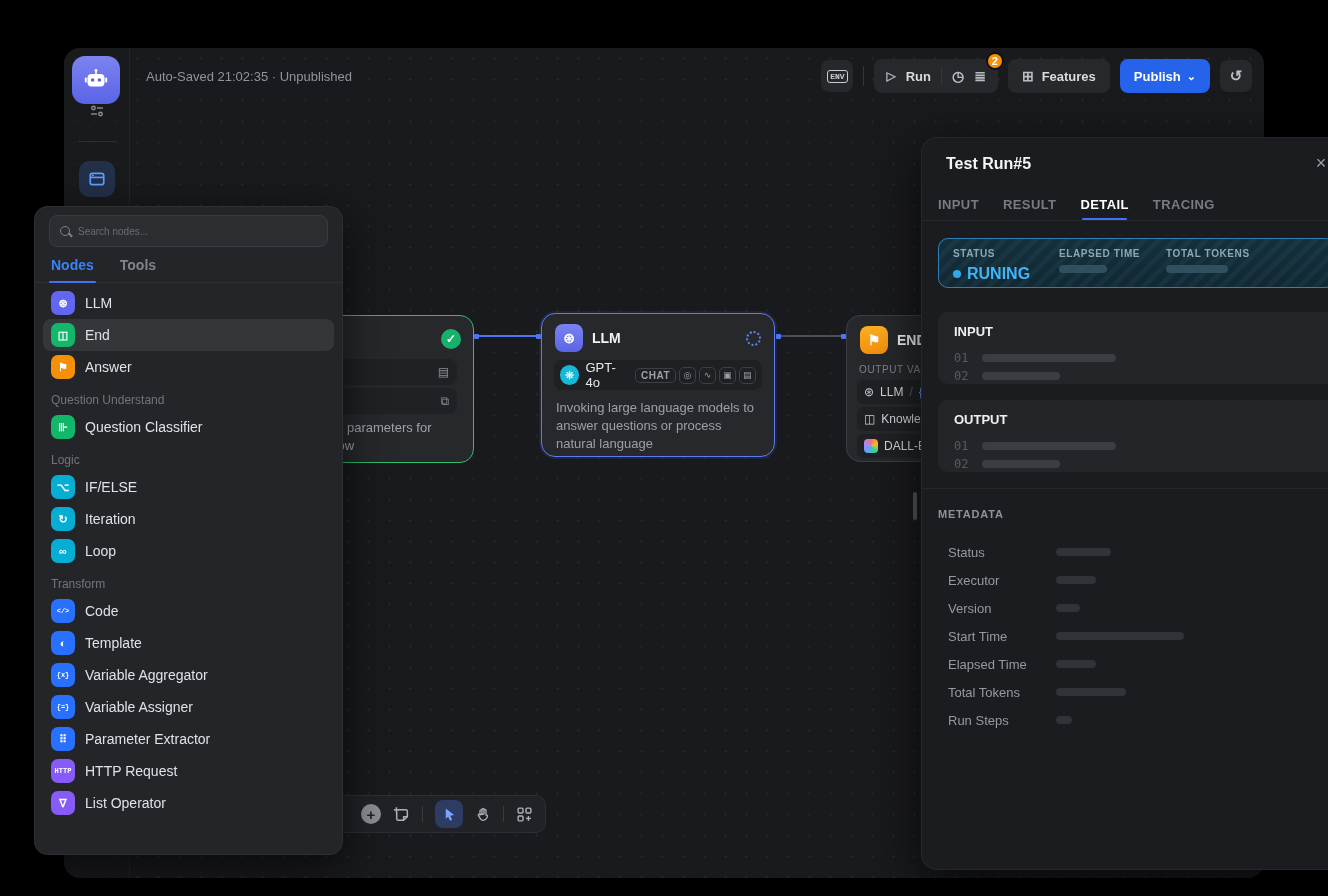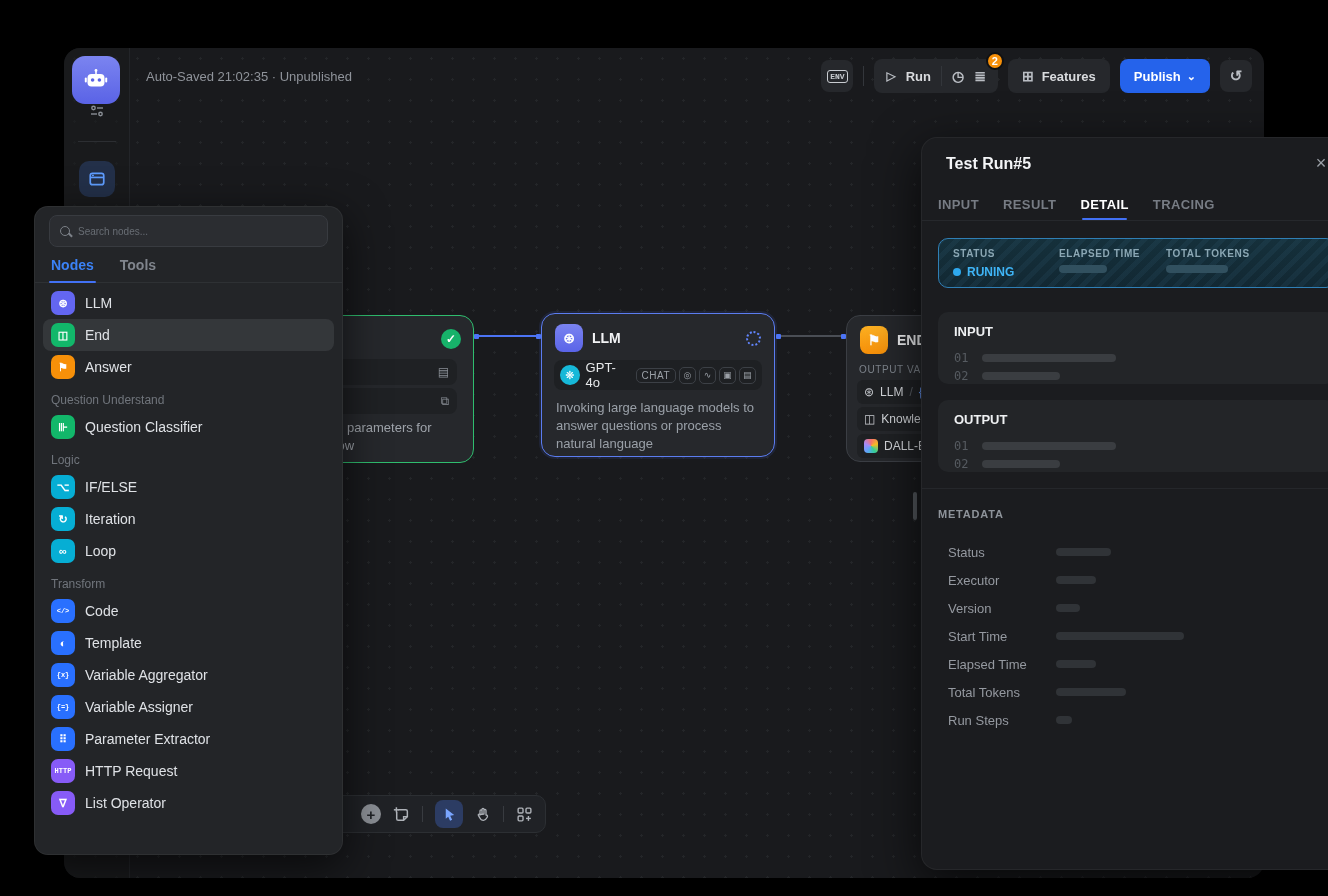--- a/index.html
+++ b/index.html
@@ -60,21 +60,21 @@
   .spinner { margin-left:auto; width:15px; height:15px; border-radius:50%;
     border:2.5px dotted #6286ff; animation:spin 1.1s linear infinite; }
   @keyframes spin { to { transform:rotate(360deg);} }
   .model-row { margin:0 12px; height:30px; background:#1e2023; border-radius:8px; display:flex;
     align-items:center; gap:6px; padding:0 6px; }
   .gpt-ic { width:20px; height:20px; border-radius:50%; background:#16b8d8; color:#fff;
     display:flex; align-items:center; justify-content:center; font-size:11px; }
   .model-name { color:#e6e8ea; font-size:13px; }
   .cap-badges { margin-left:auto; display:flex; gap:3px; align-items:center; }
   .cap { border:1px solid #3c4046; border-radius:5px; color:#9ba0a7; font-size:10px;
-    padding:1px 5px; letter-spacing:.5px; }
+    padding:1px 5px; letter-spacing:.5px;font-weight:bold; }
   .cap-i { border:1px solid #3c4046; border-radius:5px; color:#9ba0a7; font-size:9px;
     width:17px; height:17px; display:flex; align-items:center; justify-content:center; padding:0; }
   .llm-desc { padding:9px 14px 0; color:#9aa0a8; font-size:13px; line-height:18px; width:228px; }
 
   #end-node { left:846px; top:315px; width:160px; height:147px; border:1px solid #3b3e44; overflow:hidden; }
   .end-section { padding:2px 12px 5px; color:#7d838b; font-size:10px; letter-spacing:.6px; white-space:nowrap; }
   .var-row { margin:0 10px 3px; height:24px; background:#1f2124; border-radius:6px; display:flex;
     align-items:center; gap:6px; padding:0 7px; color:#d6d9dd; font-size:12px; white-space:nowrap; }
   .var-glyph { color:#c9ccd1; font-size:12px; }
   .var-sep { color:#5b6066; }
@@ -143,21 +143,21 @@
   .rp-divider { position:absolute; left:0; right:0; top:82px; height:1px; background:#26282c; }
 
   .status-card { position:absolute; left:16px; right:16px; top:100px; height:50px; border-radius:10px;
     border:1px solid #2f7fb5; padding:9px 14px 0;
     background:repeating-linear-gradient(135deg, rgba(90,160,205,.07) 0 5px, transparent 5px 11px),
                linear-gradient(180deg,#15303b,#122833);
     display:flex; }
   .sc-col { display:flex; flex-direction:column; gap:6px; }
   .sc-col.c1 { width:106px; } .sc-col.c2 { width:107px; }
   .sc-label { font-size:10px; color:#8ba7b4; letter-spacing:.6px; font-weight:600; }
-  .sc-status { display:flex; align-items:center; gap:6px; color:#3fb5f7; font-size:12px; font-weight:700; }
+  .sc-status { display:flex; align-items:center; gap:6px; color:#3fb5f7; font-size:16px; font-weight:700; }
   .sc-dot { width:8px; height:8px; border-radius:50%; background:#2ea8ee; }
   .skel { height:8px; border-radius:4px; background:#31505f; }
   .skel-dark { height:8px; border-radius:4px; background:#3a3d41; }
   .skel-meta { height:8px; border-radius:4px; background:#303337; }
 
   .io-card { position:absolute; left:16px; right:16px; background:#232528; border-radius:10px; padding:12px 16px; }
   .io-title { color:#eef0f2; font-size:13px; font-weight:700; margin-bottom:10px; }
   .io-row { display:flex; align-items:center; gap:14px; height:18px; }
   .io-num { color:#565b61; font-size:12px; font-family:"DejaVu Sans Mono", monospace; }
 

